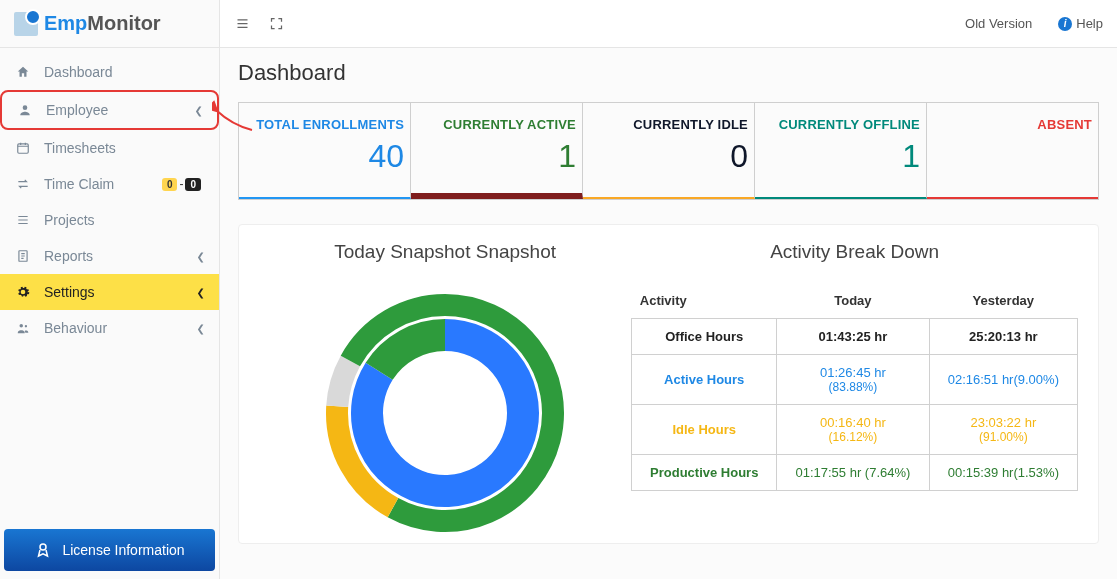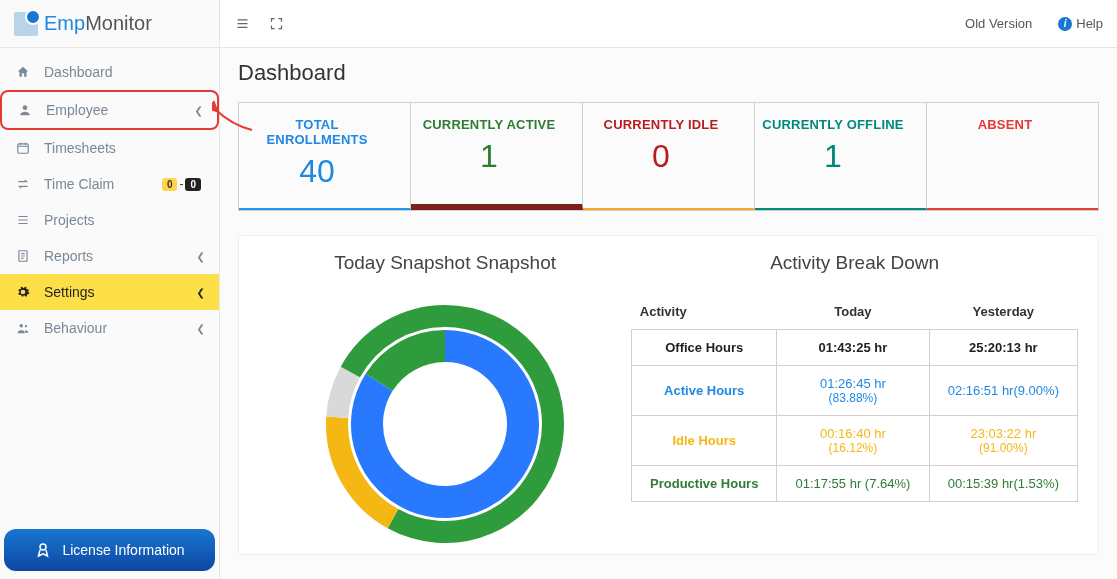--- a/index.html
+++ b/index.html
@@ -5,64 +5,64 @@
 * { margin: 0; padding: 0; box-sizing: border-box; }
 body { font-family: -apple-system, BlinkMacSystemFont, "Segoe UI", Arial, sans-serif; background: #fff; width: 1117px; height: 579px; overflow: hidden; position: relative; }
 
 .container { display: flex; width: 100%; height: 100%; }
 
 
 .sidebar { width: 220px; background: #fafafa; border-right: 1px solid #e5e5e5; display: flex; flex-direction: column; position: relative; }
 .logo-row { height: 48px; display: flex; align-items: center; padding: 0 14px; border-bottom: 1px solid #e5e5e5; }
 .logo-icon { width: 24px; height: 24px; background: #b8d4e8; position: relative; margin-right: 6px; border-radius: 2px; }
 .logo-icon::after { content: ""; position: absolute; top: -3px; right: -3px; width: 12px; height: 12px; background: #1976d2; border-radius: 50%; border: 2px solid #fff; }
-.logo-text { font-size: 20px; font-weight: 400; }
+.logo-text { font-size: 20px; font-weight: 700; }
 .logo-text .emp { color: #1e88e5; }
 .logo-text .mon { color: #555; }
 
 .nav { list-style: none; padding-top: 6px; }
 .nav-item { display: flex; align-items: center; padding: 10px 14px; font-size: 14px; color: #7a8896; cursor: pointer; position: relative; }
 .nav-item.active { color: #222; font-weight: 500; background: #fde047; }
 .nav-item .icon { width: 18px; display: inline-flex; justify-content: center; margin-right: 12px; font-size: 14px; }
 .nav-item .caret { margin-left: auto; font-size: 10px; color: #7a8896; }
 .nav-item.active .caret { color: #222; }
 
 .nav-item.highlighted { border: 2px solid #e53935; border-radius: 8px; }
 
 .badges { display: inline-flex; gap: 2px; align-items: center; margin-left: auto; margin-right: 4px; }
 .badge { padding: 1px 5px; font-size: 10px; border-radius: 3px; font-weight: 600; }
 .badge.yellow { background: #ffd54f; color: #333; }
 .badge.black { background: #222; color: #fff; }
 .dash { font-size: 12px; color: #333; }
 
-.license-btn { position: absolute; bottom: 8px; left: 4px; right: 4px; background: linear-gradient(#1976d2,#0d47a1); color: #fff; border: none; border-radius: 12px; padding: 12px; font-size: 14px; display: flex; align-items: center; justify-content: center; gap: 10px; cursor: pointer; }
+.license-btn { position: absolute; bottom: 8px; left: 4px; right: 4px; background: linear-gradient(#1976d2,#0d47a1); color: #fff; border: none; border-radius: 4px; padding: 12px; font-size: 14px; display: flex; align-items: center; justify-content: center; gap: 10px; cursor: pointer; }
 .license-btn svg { width: 18px; height: 18px; }
 
 .arrow-annotation { position: absolute; top: 100px; left: 212px; pointer-events: none; }
 
 
 .main { flex: 1; display: flex; flex-direction: column; background: #fbfbfb; }
 .topbar { height: 48px; background: #fff; border-bottom: 1px solid #e5e5e5; display: flex; align-items: center; padding: 0 14px; }
 .topbar .left { display: flex; gap: 18px; }
 .topbar .tb-icon { width: 16px; height: 16px; display: flex; align-items: center; justify-content: center; color: #666; cursor: pointer; }
 .topbar .right { margin-left: auto; display: flex; align-items: center; gap: 26px; font-size: 13px; color: #555; }
 .help-link { display: flex; align-items: center; gap: 4px; cursor: pointer; }
 .help-link .h-icon { width: 14px; height: 14px; background: #1976d2; color: #fff; border-radius: 50%; display: flex; align-items: center; justify-content: center; font-size: 10px; font-weight: bold; font-style: italic; }
 
 .content { padding: 12px 18px 0 18px; overflow: hidden; }
 .page-title { font-size: 22px; color: #333; font-weight: 400; margin-bottom: 16px; }
 
 .kpi-row { display: flex; gap: 0; border: 1px solid #cfcfcf; }
-.kpi { flex: 1; text-align: center; padding: 14px 21px 18px 6px; border-right: 1px solid #cfcfcf; }
+.kpi { flex: 1; text-align: right; padding: 14px 6px 18px 6px; border-right: 1px solid #cfcfcf; }
 .kpi:last-child { border-right: none; }
 .kpi .kpi-title { font-size: 13px; font-weight: 700; letter-spacing: 0.2px; margin-bottom: 6px; }
 .kpi .kpi-value { font-size: 32px; font-weight: 400; }
 .kpi.blue { border-bottom: 2px solid #2196f3; } .kpi.blue .kpi-title, .kpi.blue .kpi-value { color: #1e88e5; }
 .kpi.green { border-bottom: 6px solid #7f1d1d; } .kpi.green .kpi-title, .kpi.green .kpi-value { color: #2e7d32; }
-.kpi.yellow { border-bottom: 2px solid #f9a825; } .kpi.yellow .kpi-title, .kpi.yellow .kpi-value { color: #b91c1c; }
+.kpi.yellow { border-bottom: 2px solid #f9a825; } .kpi.yellow .kpi-title, .kpi.yellow .kpi-value { color: #0f172a; }
 .kpi.teal { border-bottom: 2px solid #00897b; } .kpi.teal .kpi-title, .kpi.teal .kpi-value { color: #00897b; }
 .kpi.red { border-bottom: 2px solid #e53935; } .kpi.red .kpi-title, .kpi.red .kpi-value { color: #e53935; }
 
 .panels { display: flex; gap: 0; margin-top: 24px; background: #fff; border: 1px solid #eee; border-radius: 4px; padding: 16px 20px 0 20px; }
 .panel-left { flex: 1; }
 .panel-right { flex: 1.2; }
 .panel-title { font-size: 19px; color: #444; text-align: center; margin-bottom: 20px; font-weight: 400; }
 
 .donut-wrap { display: flex; justify-content: center; }
 

